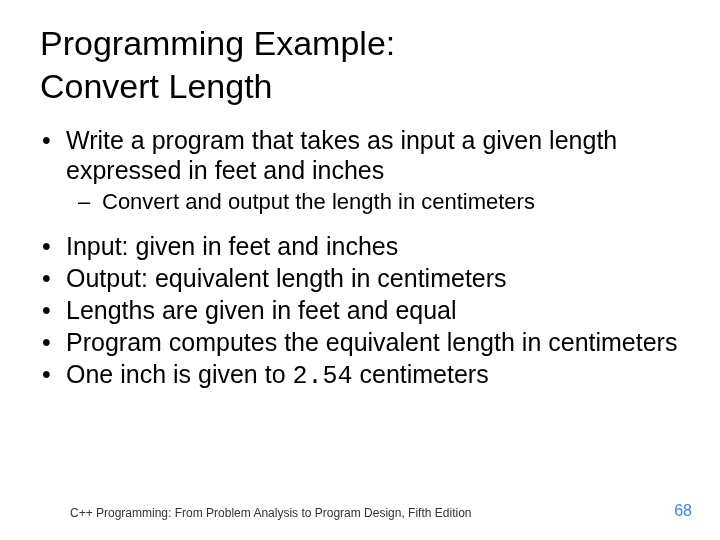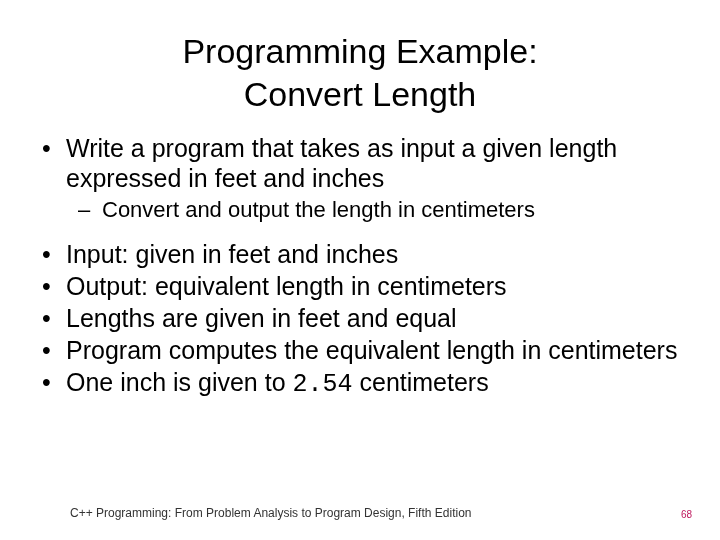--- a/index.html
+++ b/index.html
@@ -12,26 +12,25 @@
     position: relative;
     overflow: hidden;
   }
   .slide {
     width: 100%;
     height: 100%;
     padding: 18px 40px 0 40px;
     position: relative;
   }
   .title {
-    text-align: center;
     font-size: 34px;
     font-weight: 400;
     line-height: 1.25;
     margin-bottom: 18px;
-    margin-top: 12px;
+    margin-top: 4px;
   }
   ul.level1 {
     list-style: none;
     font-size: 25px;
     line-height: 1.2;
   }
   ul.level1 > li {
     position: relative;
     padding-left: 26px;
     margin-bottom: 2px;
@@ -66,22 +65,22 @@
     left: 28px;
     bottom: 20px;
     font-size: 12px;
     color: #333;
     margin-left: 42px;
   }
   .footer-right {
     position: absolute;
     right: 28px;
     bottom: 20px;
-    font-size: 10px;
-    color: #be185d;
+    font-size: 16px;
+    color: #3b82f6;
   }
 </style>
 </head>
 <body>
 
 <div class="slide">
   <h1 class="title">
     <span>Programming Example:</span><br>
     <span>Convert Length</span>
   </h1>

